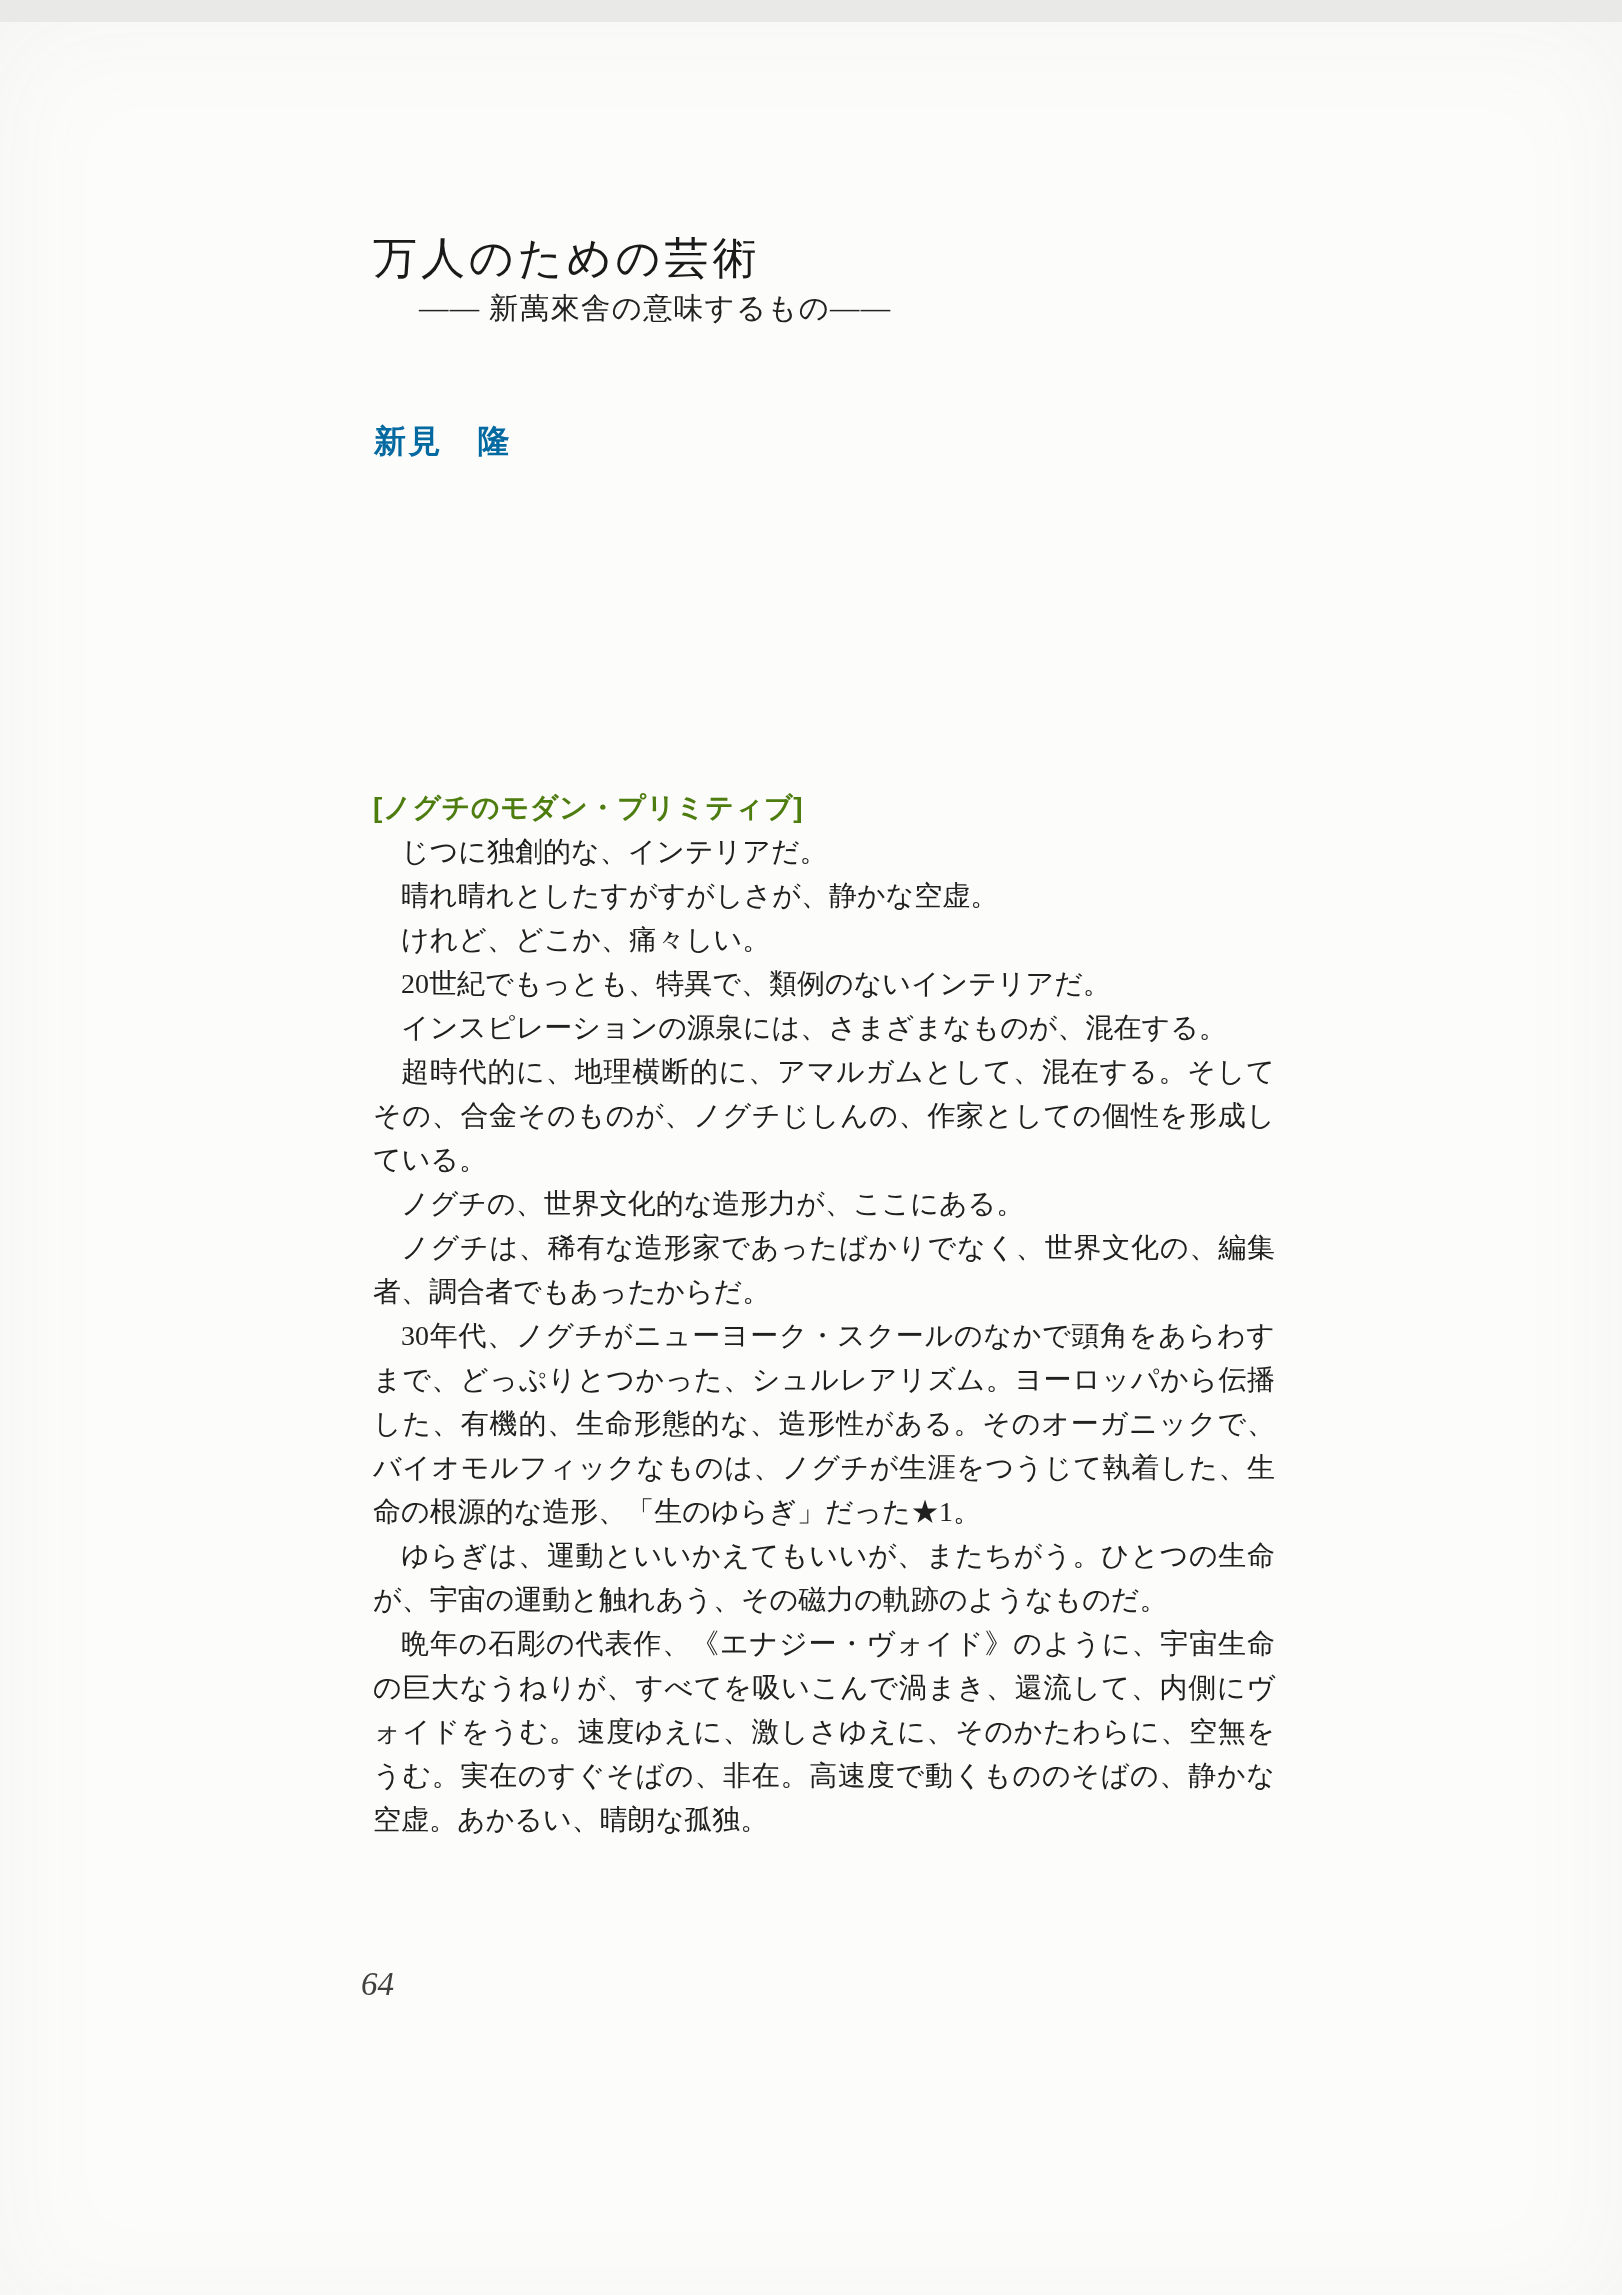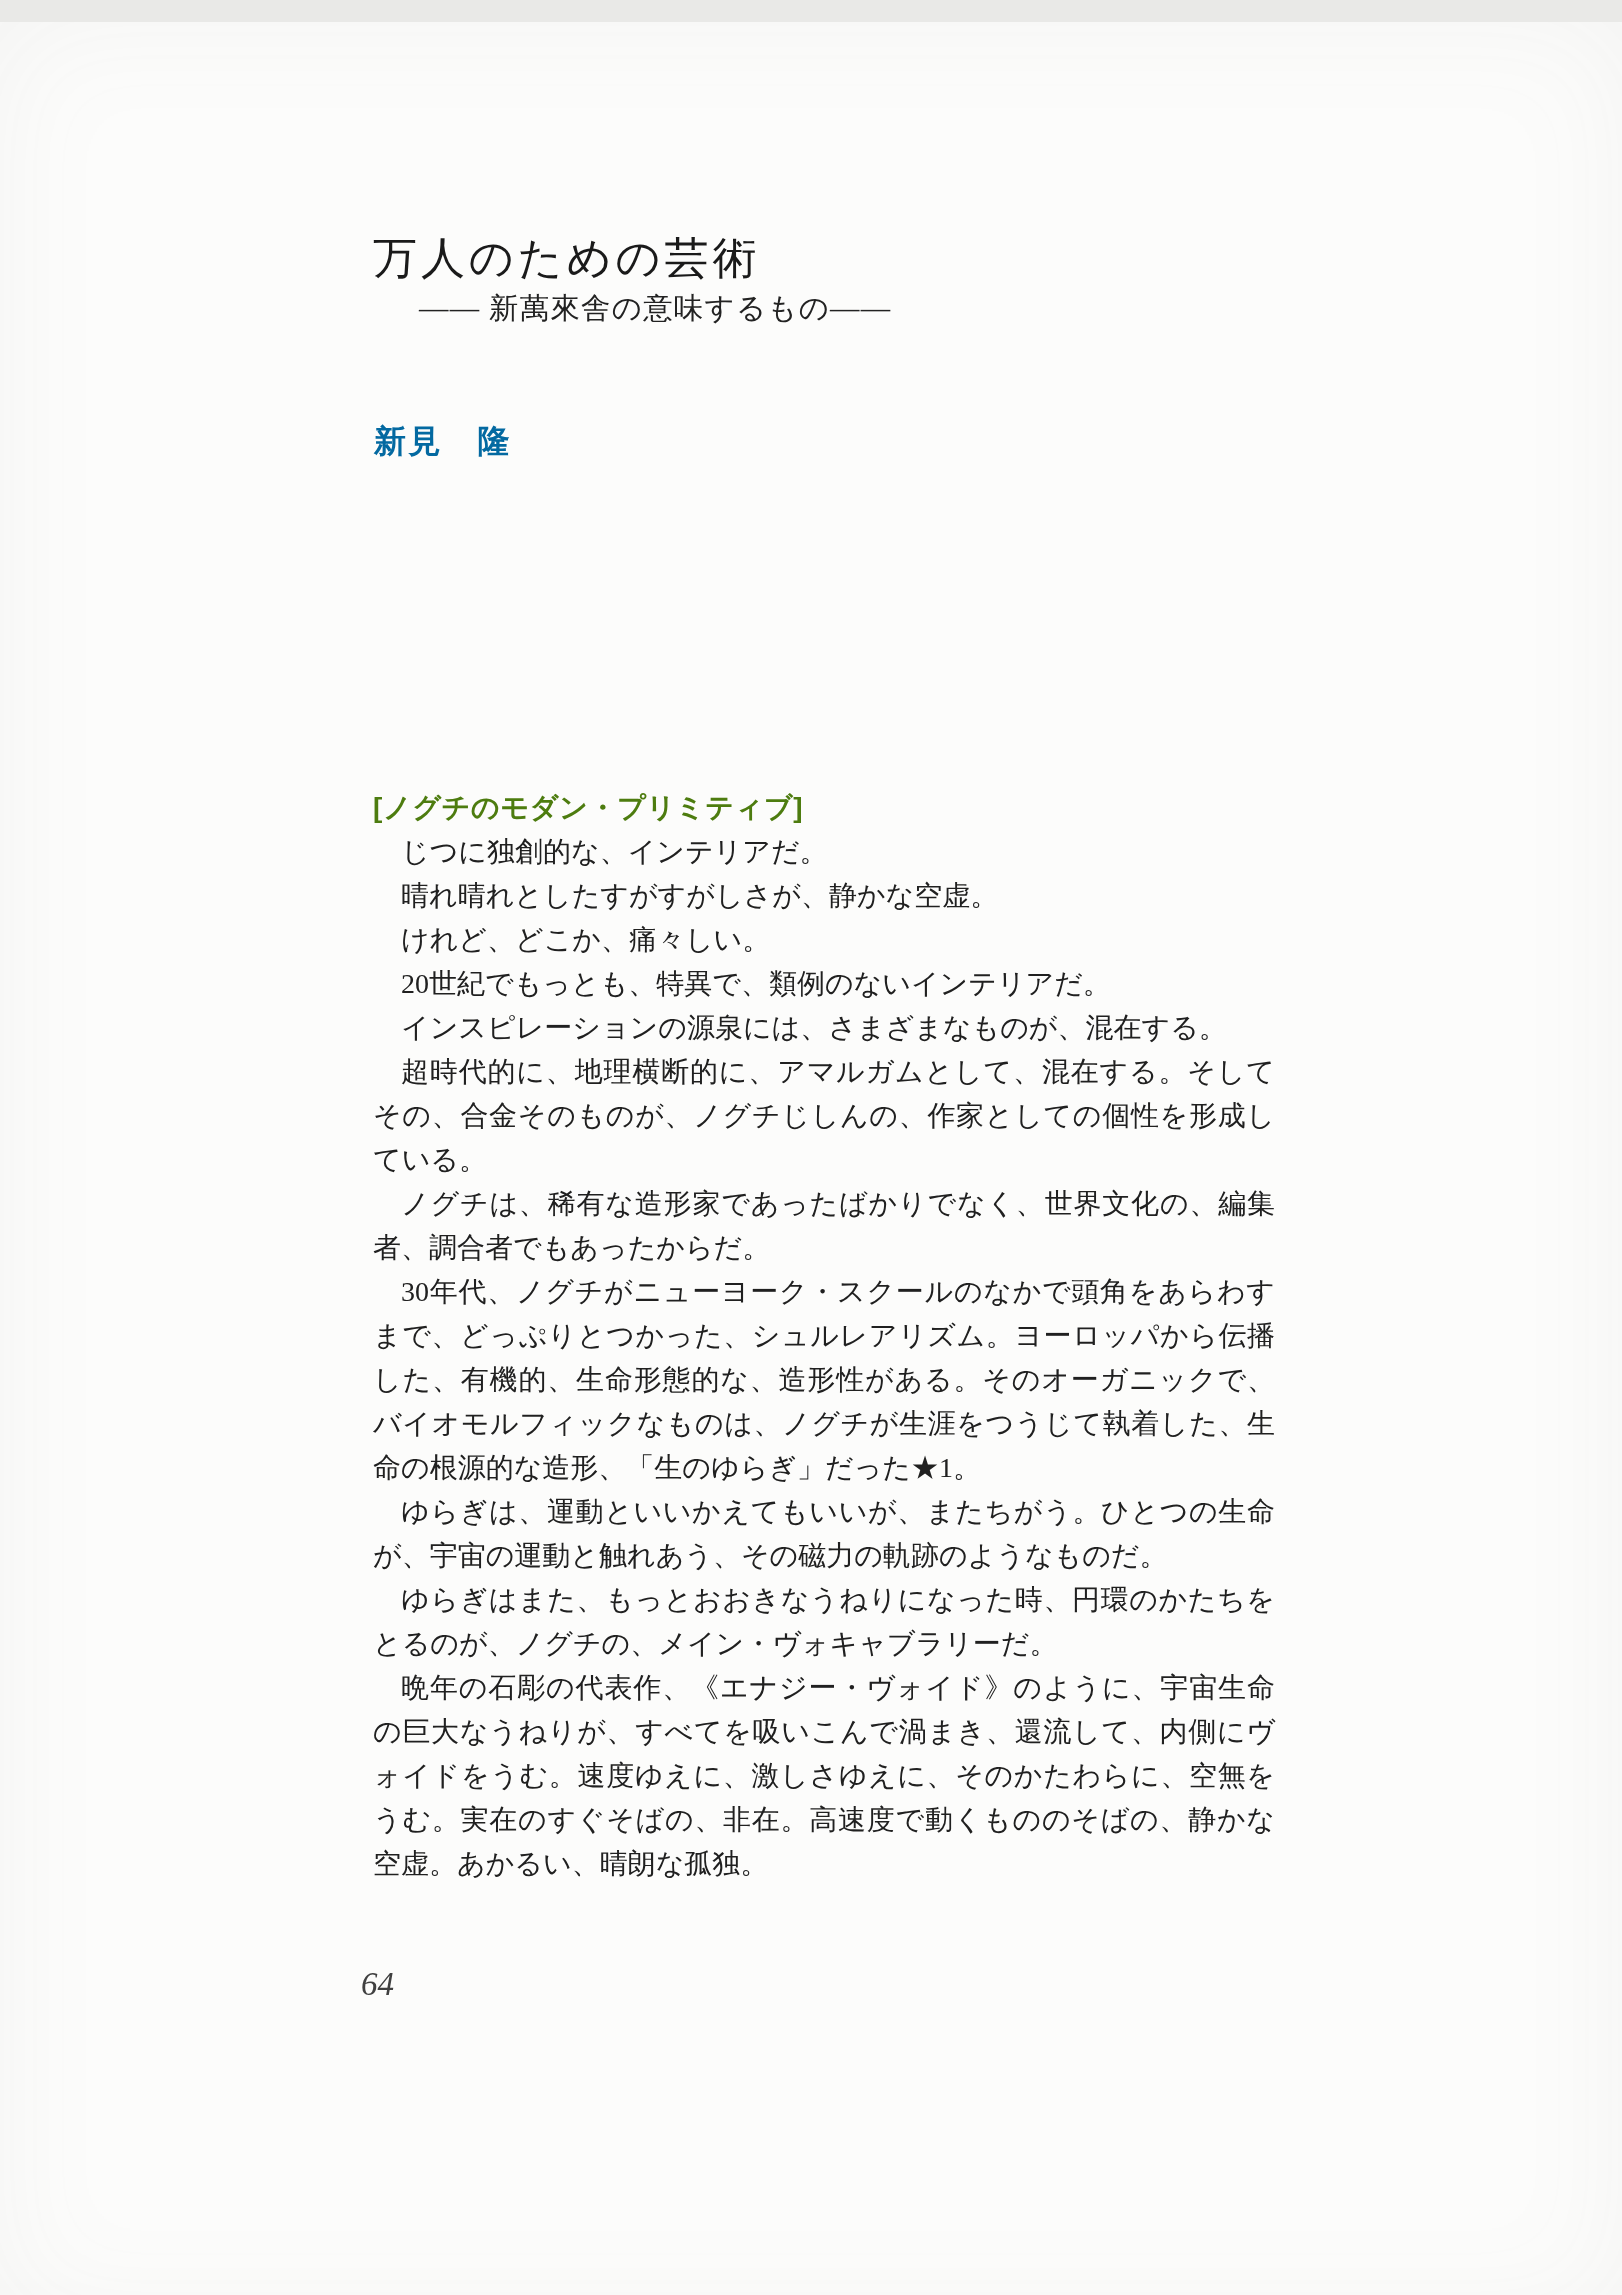--- a/index.html
+++ b/index.html
@@ -94,23 +94,23 @@
 
   <div class="content">
     <div class="section-header">[ノグチのモダン・プリミティブ]</div>
 
     <p>じつに独創的な、インテリアだ。</p>
     <p>晴れ晴れとしたすがすがしさが、静かな空虚。</p>
     <p>けれど、どこか、痛々しい。</p>
     <p>20世紀でもっとも、特異で、類例のないインテリアだ。</p>
     <p>インスピレーションの源泉には、さまざまなものが、混在する。</p>
     <p>超時代的に、地理横断的に、アマルガムとして、混在する。そしてその、合金そのものが、ノグチじしんの、作家としての個性を形成している。</p>
+    <p>ノグチの、世界文化的な造形力が、ここにある。</p>
     <p>ノグチは、稀有な造形家であったばかりでなく、世界文化の、編集者、調合者でもあったからだ。</p>
     <p>30年代、ノグチがニューヨーク・スクールのなかで頭角をあらわすまで、どっぷりとつかった、シュルレアリズム。ヨーロッパから伝播した、有機的、生命形態的な、造形性がある。そのオーガニックで、バイオモルフィックなものは、ノグチが生涯をつうじて執着した、生命の根源的な造形、「生のゆらぎ」だった★1。</p>
     <p>ゆらぎは、運動といいかえてもいいが、またちがう。ひとつの生命が、宇宙の運動と触れあう、その磁力の軌跡のようなものだ。</p>
-    <p>ゆらぎはまた、もっとおおきなうねりになった時、円環のかたちをとるのが、ノグチの、メイン・ヴォキャブラリーだ。</p>
     <p>晩年の石彫の代表作、《エナジー・ヴォイド》のように、宇宙生命の巨大なうねりが、すべてを吸いこんで渦まき、還流して、内側にヴォイドをうむ。速度ゆえに、激しさゆえに、そのかたわらに、空無をうむ。実在のすぐそばの、非在。高速度で動くもののそばの、静かな空虚。あかるい、晴朗な孤独。</p>
   </div>
 
   <div class="page-number">64</div>
 
 </div>
 
 
 </body></html>

